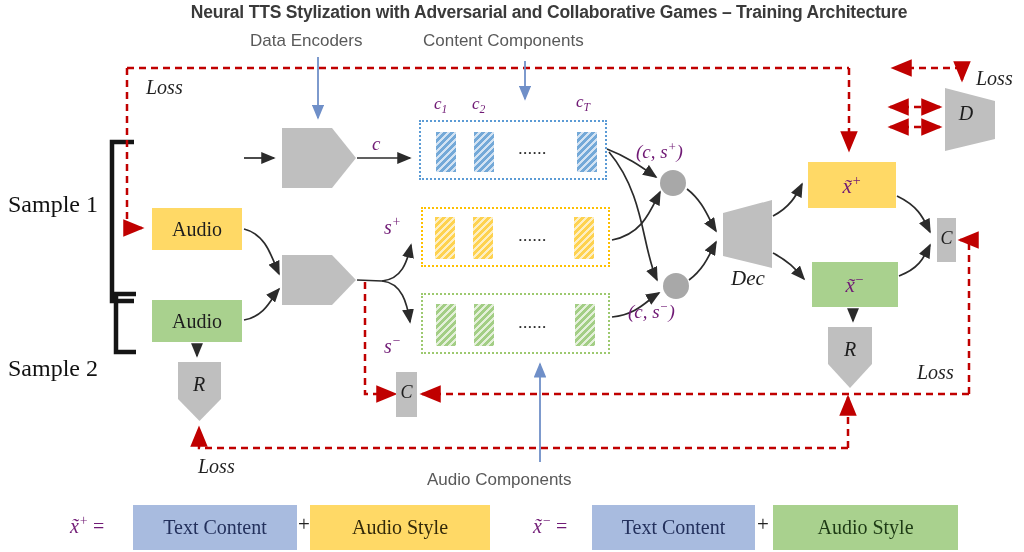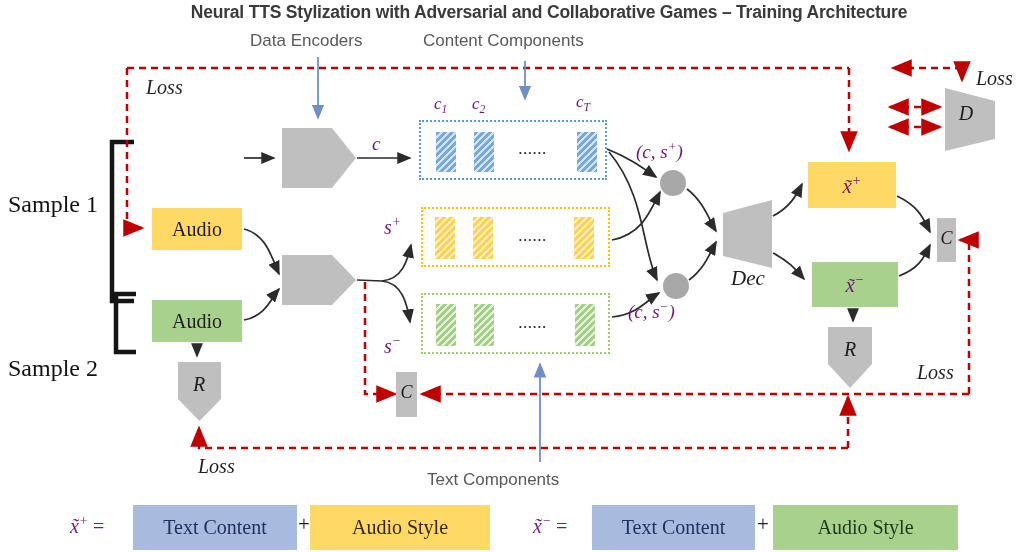--- a/index.html
+++ b/index.html
@@ -112,21 +112,21 @@
       <path d="M 318,57 L 318,118" marker-end="url(#abl)"></path>
       <path d="M 525,61 L 525,99" marker-end="url(#abl)"></path>
       <path d="M 540,462 L 540,364" marker-end="url(#abl)"></path>
     </g>
   </svg>
 
   <div class="abs title">Neural TTS Stylization with Adversarial and Collaborative Games – Training Architecture</div>
 
   <div class="abs annot" style="left:250px;top:31px;">Data Encoders</div>
   <div class="abs annot" style="left:423px;top:31px;">Content Components</div>
-  <div class="abs annot" style="left:427px;top:470px;">Text Components</div>
+  <div class="abs annot" style="left:427px;top:470px;">Audio Components</div>
 
   <div class="abs loss" style="left:146px;top:76px;">Loss</div>
   <div class="abs loss" style="left:976px;top:67px;">Loss</div>
   <div class="abs loss" style="left:917px;top:361px;">Loss</div>
   <div class="abs loss" style="left:198px;top:455px;">Loss</div>
 
   <div class="abs sample" style="left:8px;top:191px;">Sample 1</div>
   <div class="abs sample" style="left:8px;top:312px;margin-top:43px;">Sample 2</div>
 
   <div class="abs fillbox yellow-box" style="left:152px;top:208px;width:90px;height:42px;">Audio</div>

